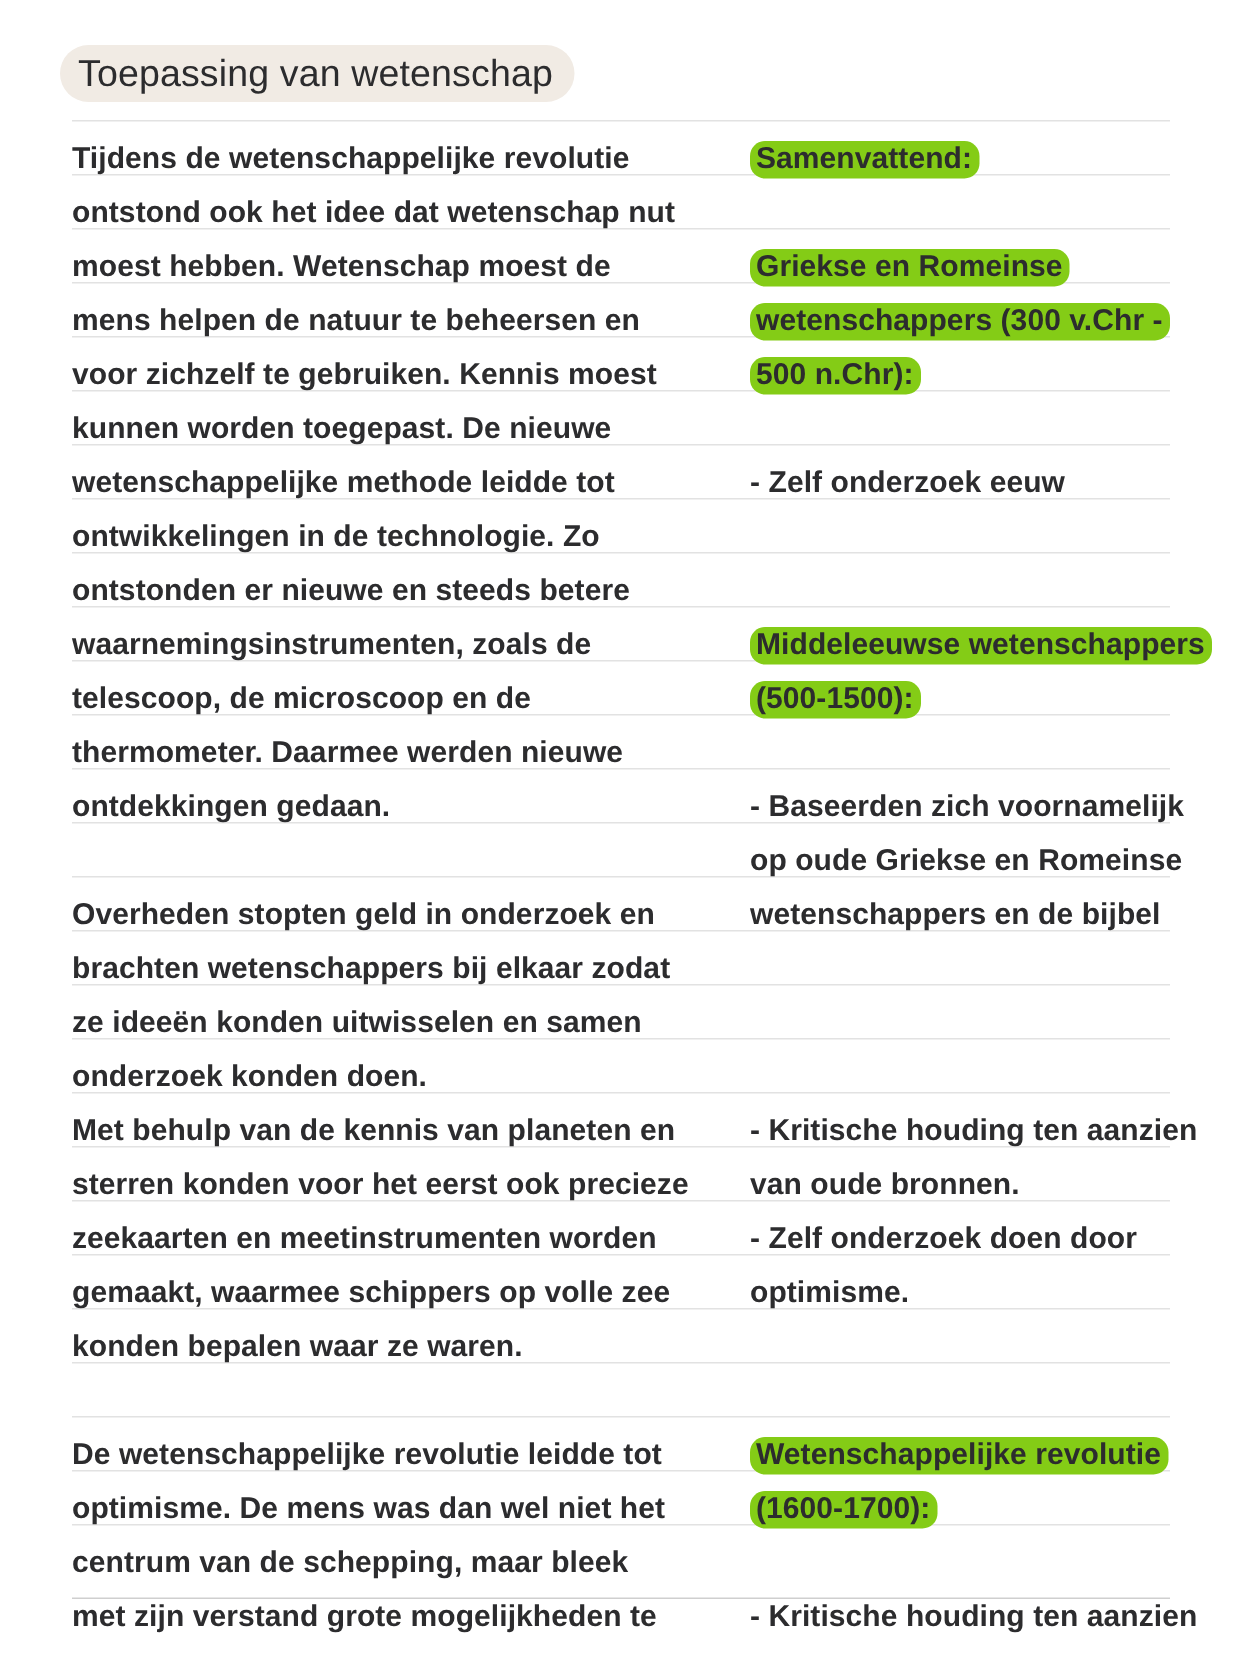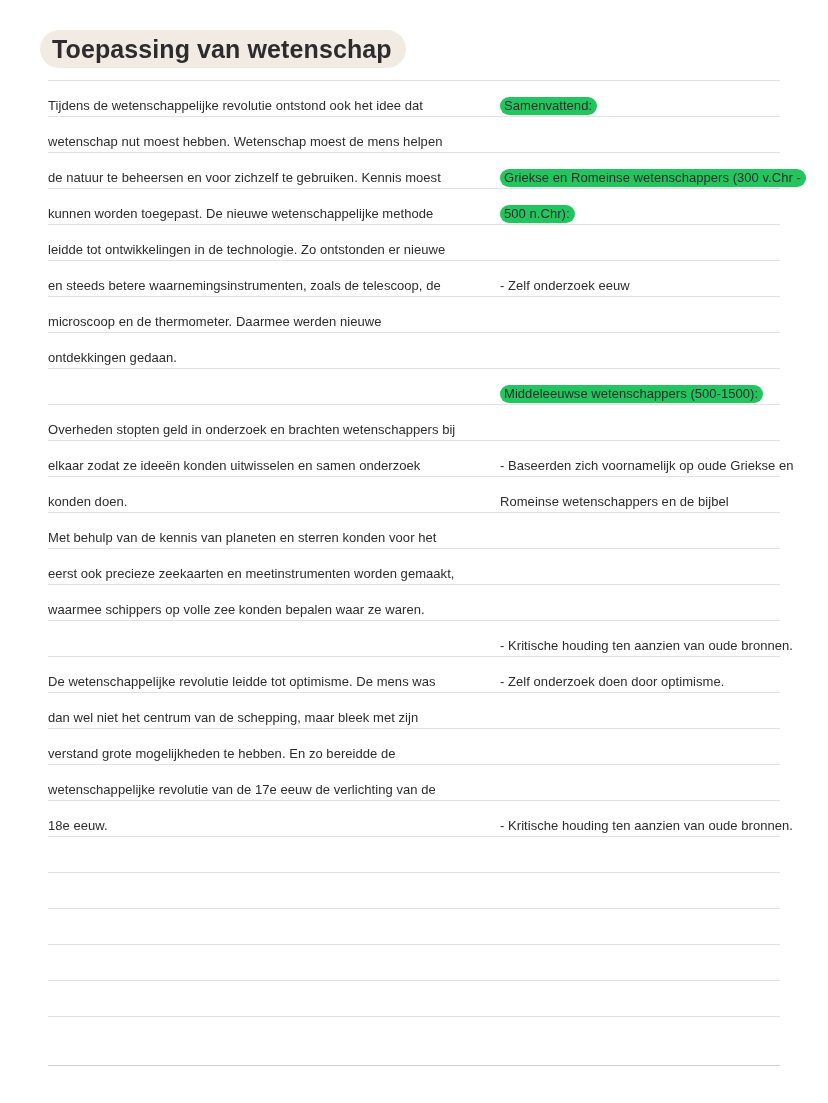--- a/index.html
+++ b/index.html
@@ -55,21 +55,21 @@
     top: 30px;
     width: 748px;
     height: 40px;
   }
   .title-text {
     position: absolute;
     left: 0;
     top: 0;
     font-size: 25px;
     line-height: 38px;
-    font-weight: 700;
+    font-weight: 400;
     letter-spacing: 0.1px;
     color: #2c2c2e;
     background: #f1ebe4;
     border-radius: 19px;
     padding: 0 14px 0 12px;
     white-space: nowrap;
   }
 
   
   .col {
@@ -79,28 +79,28 @@
   .col-left {
     left: 48px;
     width: 412px;
   }
   .col-right {
     left: 500px;
     width: 312px;
   }
 
   .para {
-    font-size: 13px;
+    font-size: 20px;
     line-height: 36px;
-    font-weight: 400;
+    font-weight: 700;
     color: #2c2c2e;
     letter-spacing: 0.05px;
   }
   .para .hl {
-    background: #22c55e;
+    background: #84cc16;
     border-radius: 10px;
     padding: 1px 5px 2px 4px;
     box-decoration-break: clone;
     margin-top: 26px;
     -webkit-box-decoration-break: clone;
   }
   .spacer-1 { height: 36px; }
   .spacer-2 { height: 72px; }
 </style>
 </head>
@@ -177,18 +177,21 @@
     </div>
     <div class="spacer-1"></div>
     <div class="para">- Baseerden zich voornamelijk op oude Griekse en Romeinse wetenschappers en de bijbel</div>
     <div class="spacer-2"></div>
 
     <div class="spacer-1"></div>
     <div class="para">- Kritische houding ten aanzien van oude bronnen.</div>
     <div class="para">- Zelf onderzoek doen door optimisme.</div>
     <div class="spacer-2"></div>
 
+    <div class="para">
+      <span class="hl">Wetenschappelijke revolutie (1600-1700):</span>
+    </div>
     <div class="spacer-1"></div>
     <div class="para">- Kritische houding ten aanzien van oude bronnen.</div>
 
   </div>
 
 </div>
 
 </body></html>

